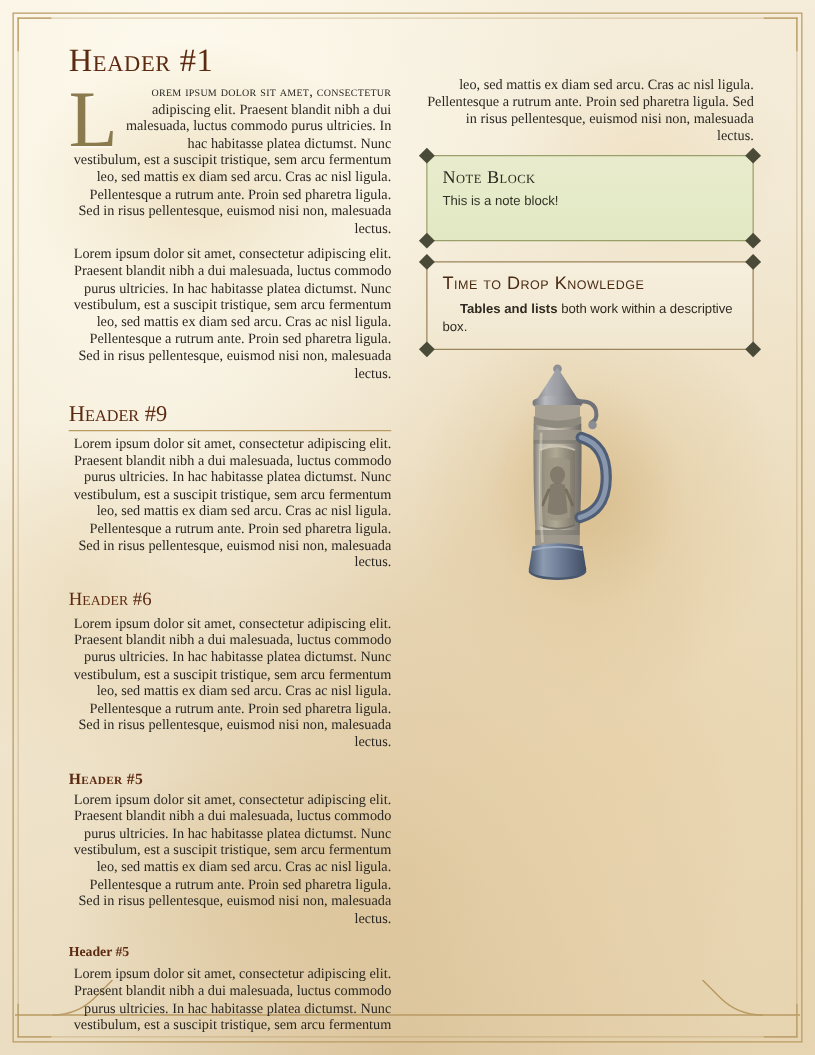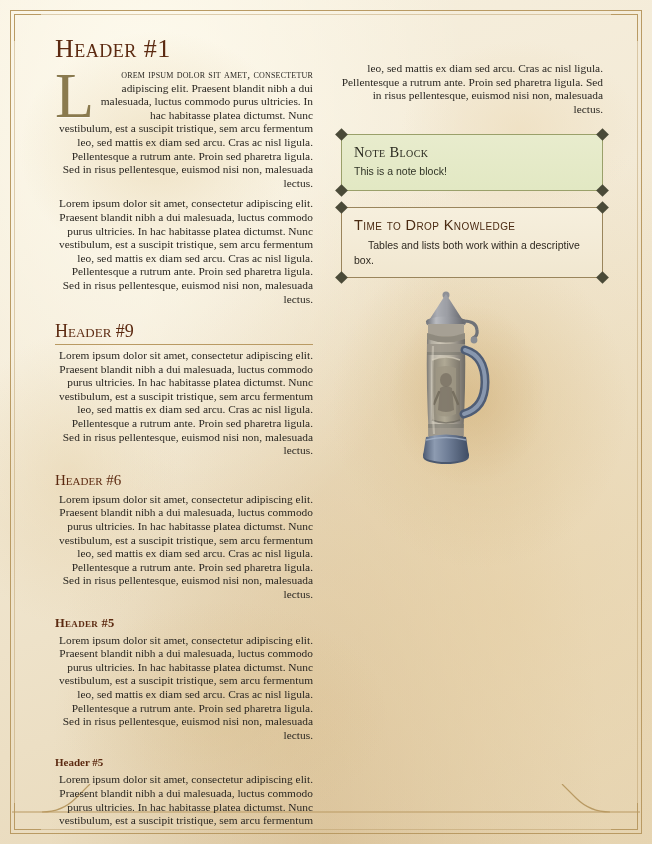--- a/index.html
+++ b/index.html
@@ -170,24 +170,24 @@
     text-shadow: 0 1px 0 rgba(255,255,255,0.5);
   }
   .smallcaps-lead {
     font-variant: small-caps;
     letter-spacing: 0.2px;
   }
 
   
   .note-block {
     position: relative;
-    margin-top: 18px;
+    margin-top: 8px;
     background: linear-gradient(180deg, #e8eccd 0%, #e2e8c3 100%);
     border: 1px solid #9aa06a;
-    padding: 8px 12px 12px 12px;
+    padding: 8px 12px 24px 12px;
     box-sizing: border-box;
   }
   .note-block::before,
   .note-block::after {
     content: "";
     position: absolute;
     width: 9px; height: 9px;
     background: #4a4a38;
     transform: rotate(45deg);
   }
@@ -255,21 +255,21 @@
     letter-spacing: 0.4px;
   }
   .desc-text {
     font-family: "Liberation Sans", sans-serif;
     font-size: 10.5px;
     line-height: 14.5px;
     color: #2f2a22;
     margin: 0 0 6px 0;
   }
   .desc-text.indent { text-indent: 14px; margin-bottom: 0; }
-  .desc-text b { font-weight: normal; }
+  .desc-text b { font-weight: bold; }
 
   
   .stein {
     position: absolute;
     left: 398px;
     top: 288px;
     width: 120px;
     height: 195px;
   }
   .stein svg { display: block; }

